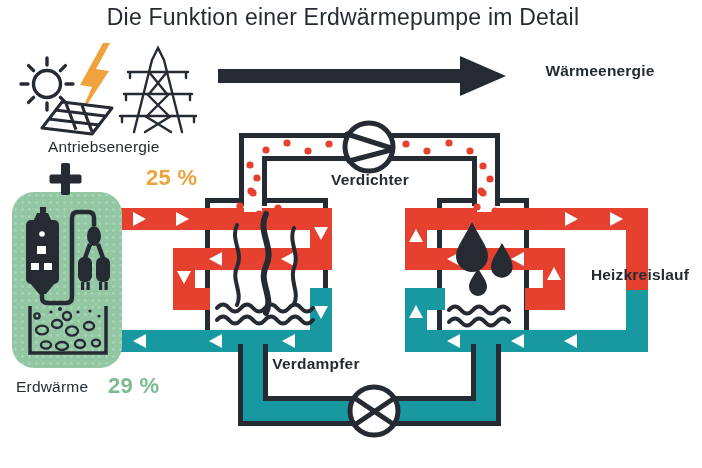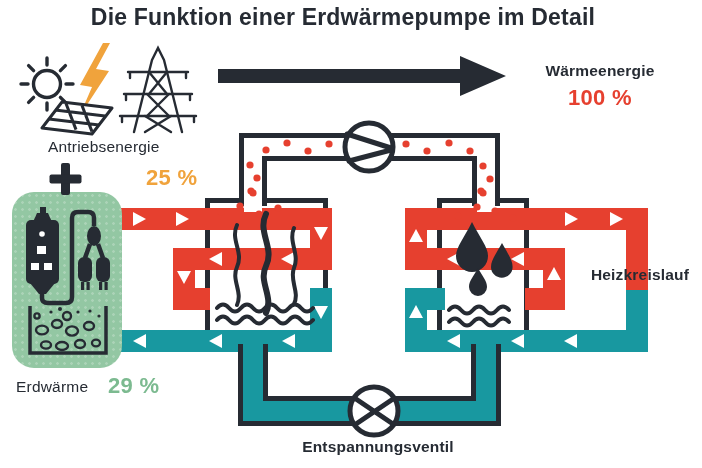--- a/index.html
+++ b/index.html
@@ -21,21 +21,21 @@
   .teal{background:var(--teal,#1898a0);}
   
   .aw{position:absolute;width:0;height:0;}
   .ar{border-left:13px solid #fff;border-top:7px solid transparent;border-bottom:7px solid transparent;}
   .al{border-right:13px solid #fff;border-top:7px solid transparent;border-bottom:7px solid transparent;}
   .ad{border-top:13px solid #fff;border-left:7px solid transparent;border-right:7px solid transparent;}
   .au{border-bottom:13px solid #fff;border-left:7px solid transparent;border-right:7px solid transparent;}
   
   .lbl{position:absolute;font-size:15.5px;font-weight:500;letter-spacing:.2px;color:var(--dark,#262b33);}
   .pct{position:absolute;font-size:22px;font-weight:bold;letter-spacing:.3px;}
-  #title{position:absolute;left:0;right:16px;top:4px;text-align:center;font-size:23px;font-weight:bold;
+  #title{position:absolute;left:0;right:16px;top:4px;text-align:center;font-size:23px;font-weight:normal;
          letter-spacing:.2px;color:var(--dark,#262b33);}
   .ctr{text-align:center;font-weight:bold;}
   svg{display:block}
 </style>
 </head>
 <body>
 
 <div id="canvas">
 
   <div class="hx z1" style="left:205px;top:198px;width:123px;height:152px;"></div>
@@ -231,21 +231,21 @@
       <path d="M449,322 q6,-7 12,0 t12,0 t12,0 t12,0 t12,0"></path>
     </g>
   </svg>
 
   <div id="title" class="z6">Die Funktion einer Erdwärmepumpe im Detail</div>
 
   <div class="lbl z6" style="left:8px;top:138px;margin-left:40px;">Antriebsenergie</div>
   <div class="pct z6" style="left:146px;top:138px;color:var(--orange);margin-top:27px;">25 %</div>
 
   <div class="lbl ctr z6" style="left:535px;top:62px;width:130px;">Wärmeenergie</div>
-  <div class="pct ctr z6" style="left:535px;top:85px;width:130px;color:var(--red);">100 %</div>
 
   <div class="lbl z6" style="left:16px;top:378px;">Erdwärme</div>
   <div class="pct z6" style="left:108px;top:373px;color:var(--green_text);">29 %</div>
 
-  <div class="lbl ctr z6" style="left:293px;top:438px;width:170px;">Entspannungsventil</div>
+  <div class="lbl ctr z6" style="left:300px;top:171px;width:140px;">Verdichter</div>
+  <div class="lbl ctr z6" style="left:246px;top:355px;width:140px;">Verdampfer</div>
   <div class="lbl ctr z6" style="left:570px;top:266px;width:140px;">Heizkreislauf</div>
 
 </div>
 
 </body></html>

